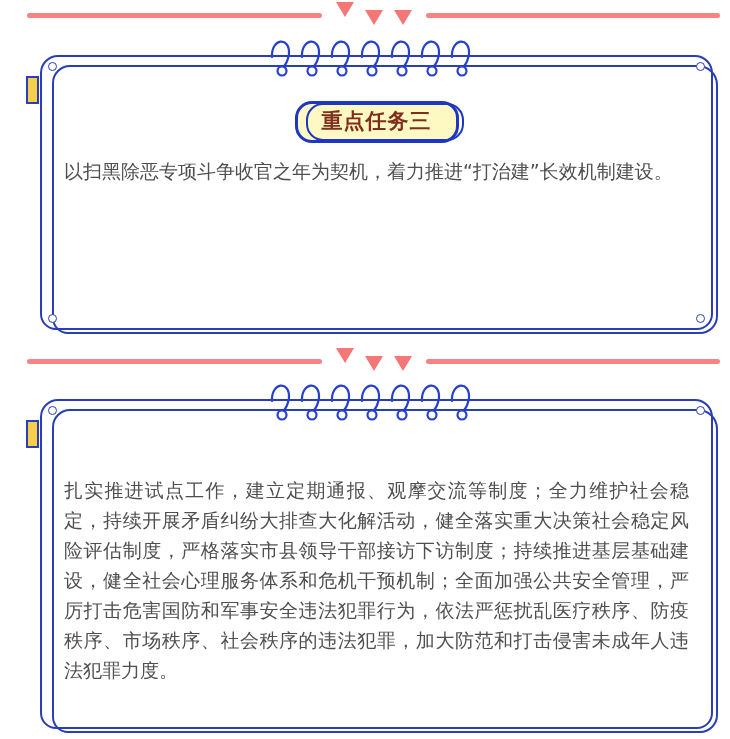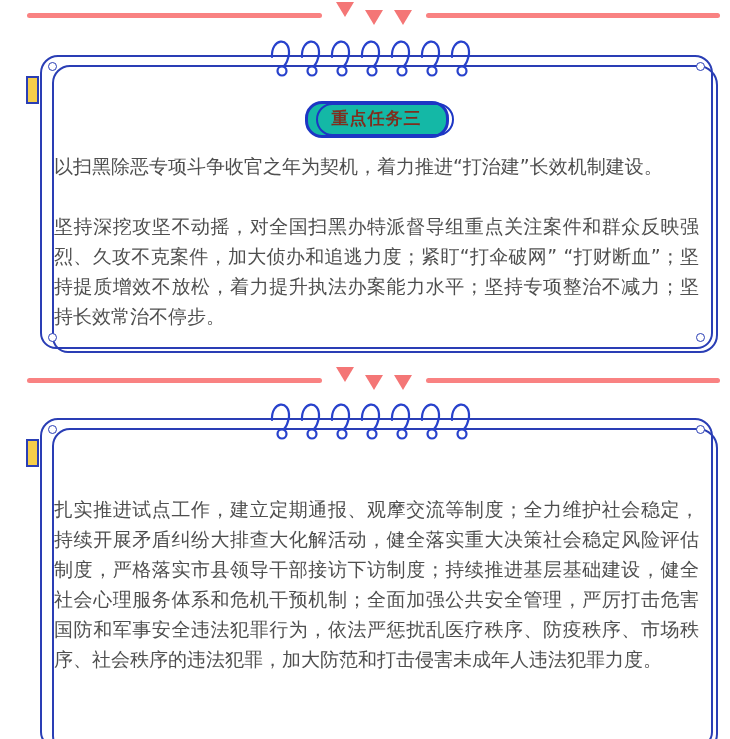--- a/index.html
+++ b/index.html
@@ -81,41 +81,41 @@
     top:-22px; left:50%;
     transform:translateX(-50%);
     pointer-events:none;
   }
 
   
   .badge-wrap { text-align:center; position:relative; }
   .badge {
     position:relative;
     display:inline-block;
-    background:#14b8a6;
+    background:#fef9c3;
     border:3px solid #1d36c4;
     border-radius:17px;
     padding:3px 24px 5px 24px;
-    font-size:17px; font-weight:bold;
+    font-size:21px; font-weight:bold;
     color:#7f2e1e;
     letter-spacing:1px;
     z-index:0;
   }
   .badge::after {             
     content:"";
     position:absolute; z-index:-1;
     top:-1px; bottom:-1px; left:8px; right:-8px;
     border:2px solid #1d36c4;
     border-radius:17px;
   }
 
   
   .text {
     margin-top:13px;
-    padding:0 2px;
+    padding:0 12px;
     color:#4f4f4f;
     font-size:19px;
     line-height:30px;
     text-align:justify;
   }
   .text p.para { margin-top:30px; }
 </style>
 </head>
 <body>
 
@@ -166,21 +166,20 @@
         <circle cx="0" cy="36" r="4.5"></circle>
       </g>
   </svg>
 
   <div class="badge-wrap">
     <span class="badge">重点任务三</span>
   </div>
 
   <div class="text">
     <p class="intro">以扫黑除恶专项斗争收官之年为契机，着力推进“打治建”长效机制建设。</p>
-    <p class="para">坚持深挖攻坚不动摇，对全国扫黑办特派督导组重点关注案件和群众反映强烈、久攻不克案件，加大侦办和追逃力度；紧盯“打伞破网” “打财断血”；坚持提质增效不放松，着力提升执法办案能力水平；坚持专项整治不减力；坚持长效常治不停步。</p>
   </div>
 </div>
 
 <div class="divider" style="margin-top:16px;">
   <div class="seg"></div>
   <div class="tris">
     <div class="tri hi"></div>
     <div class="tri lo"></div>
     <div class="tri lo"></div>
   </div>

